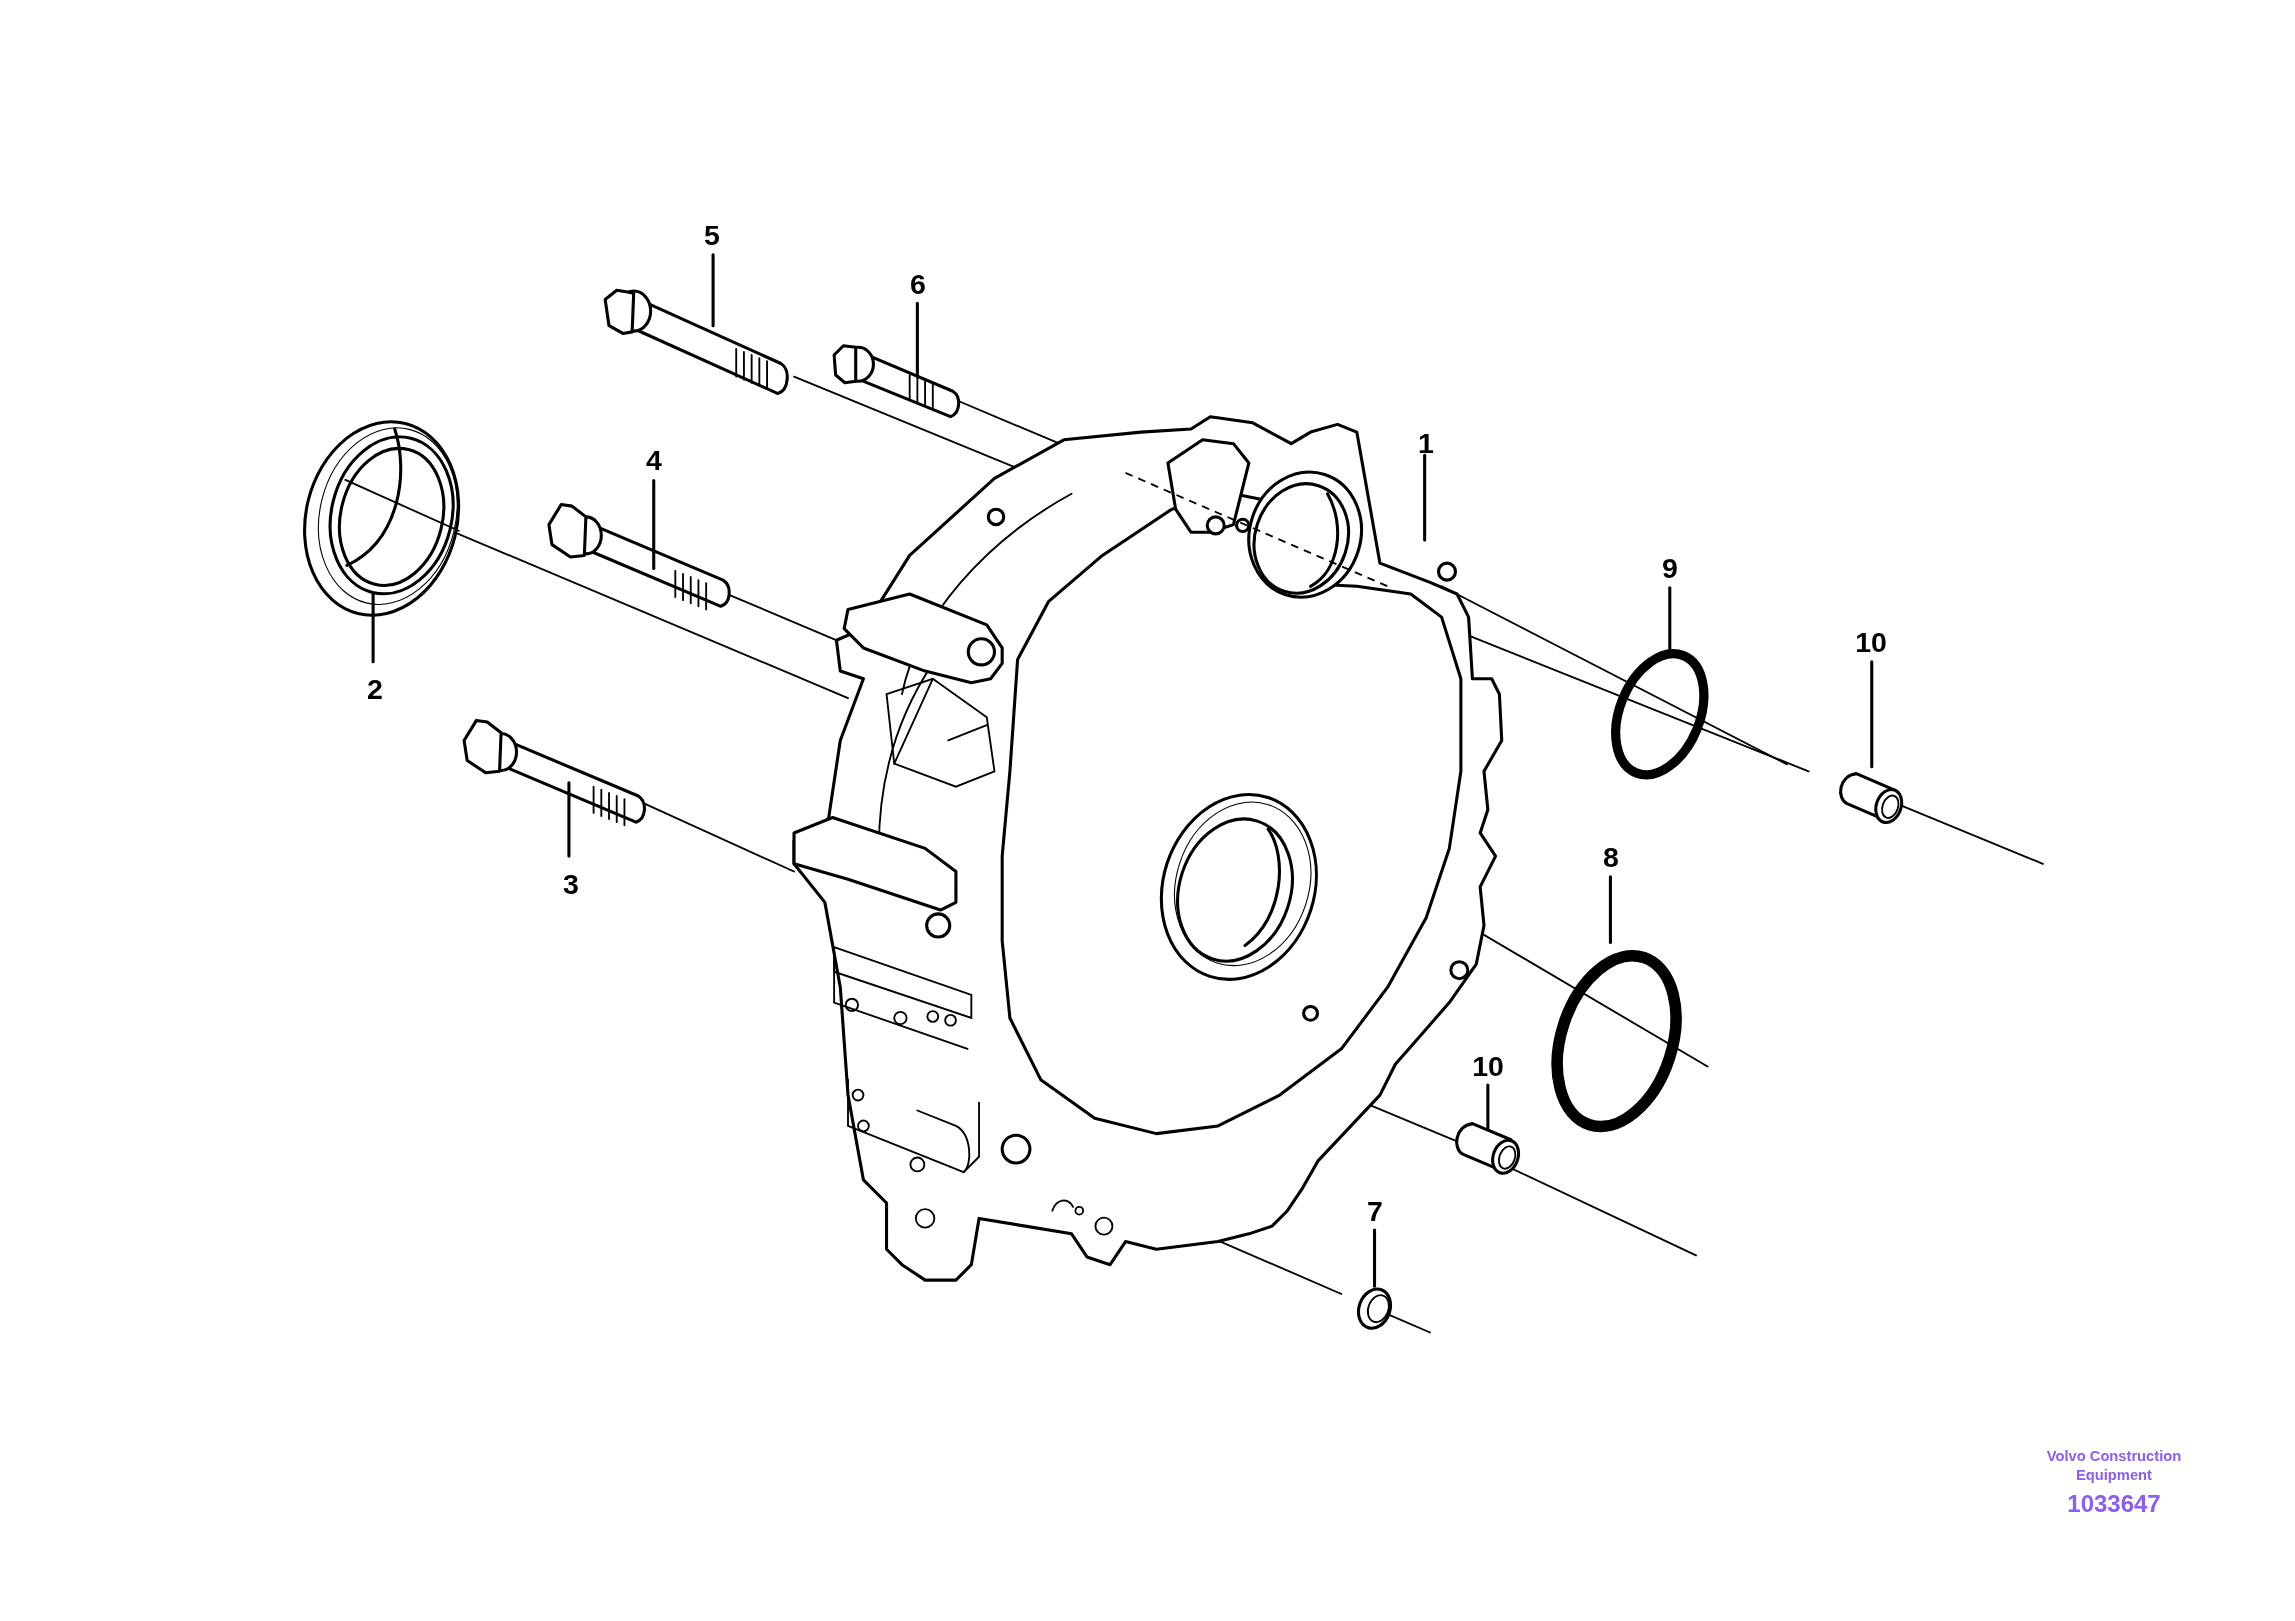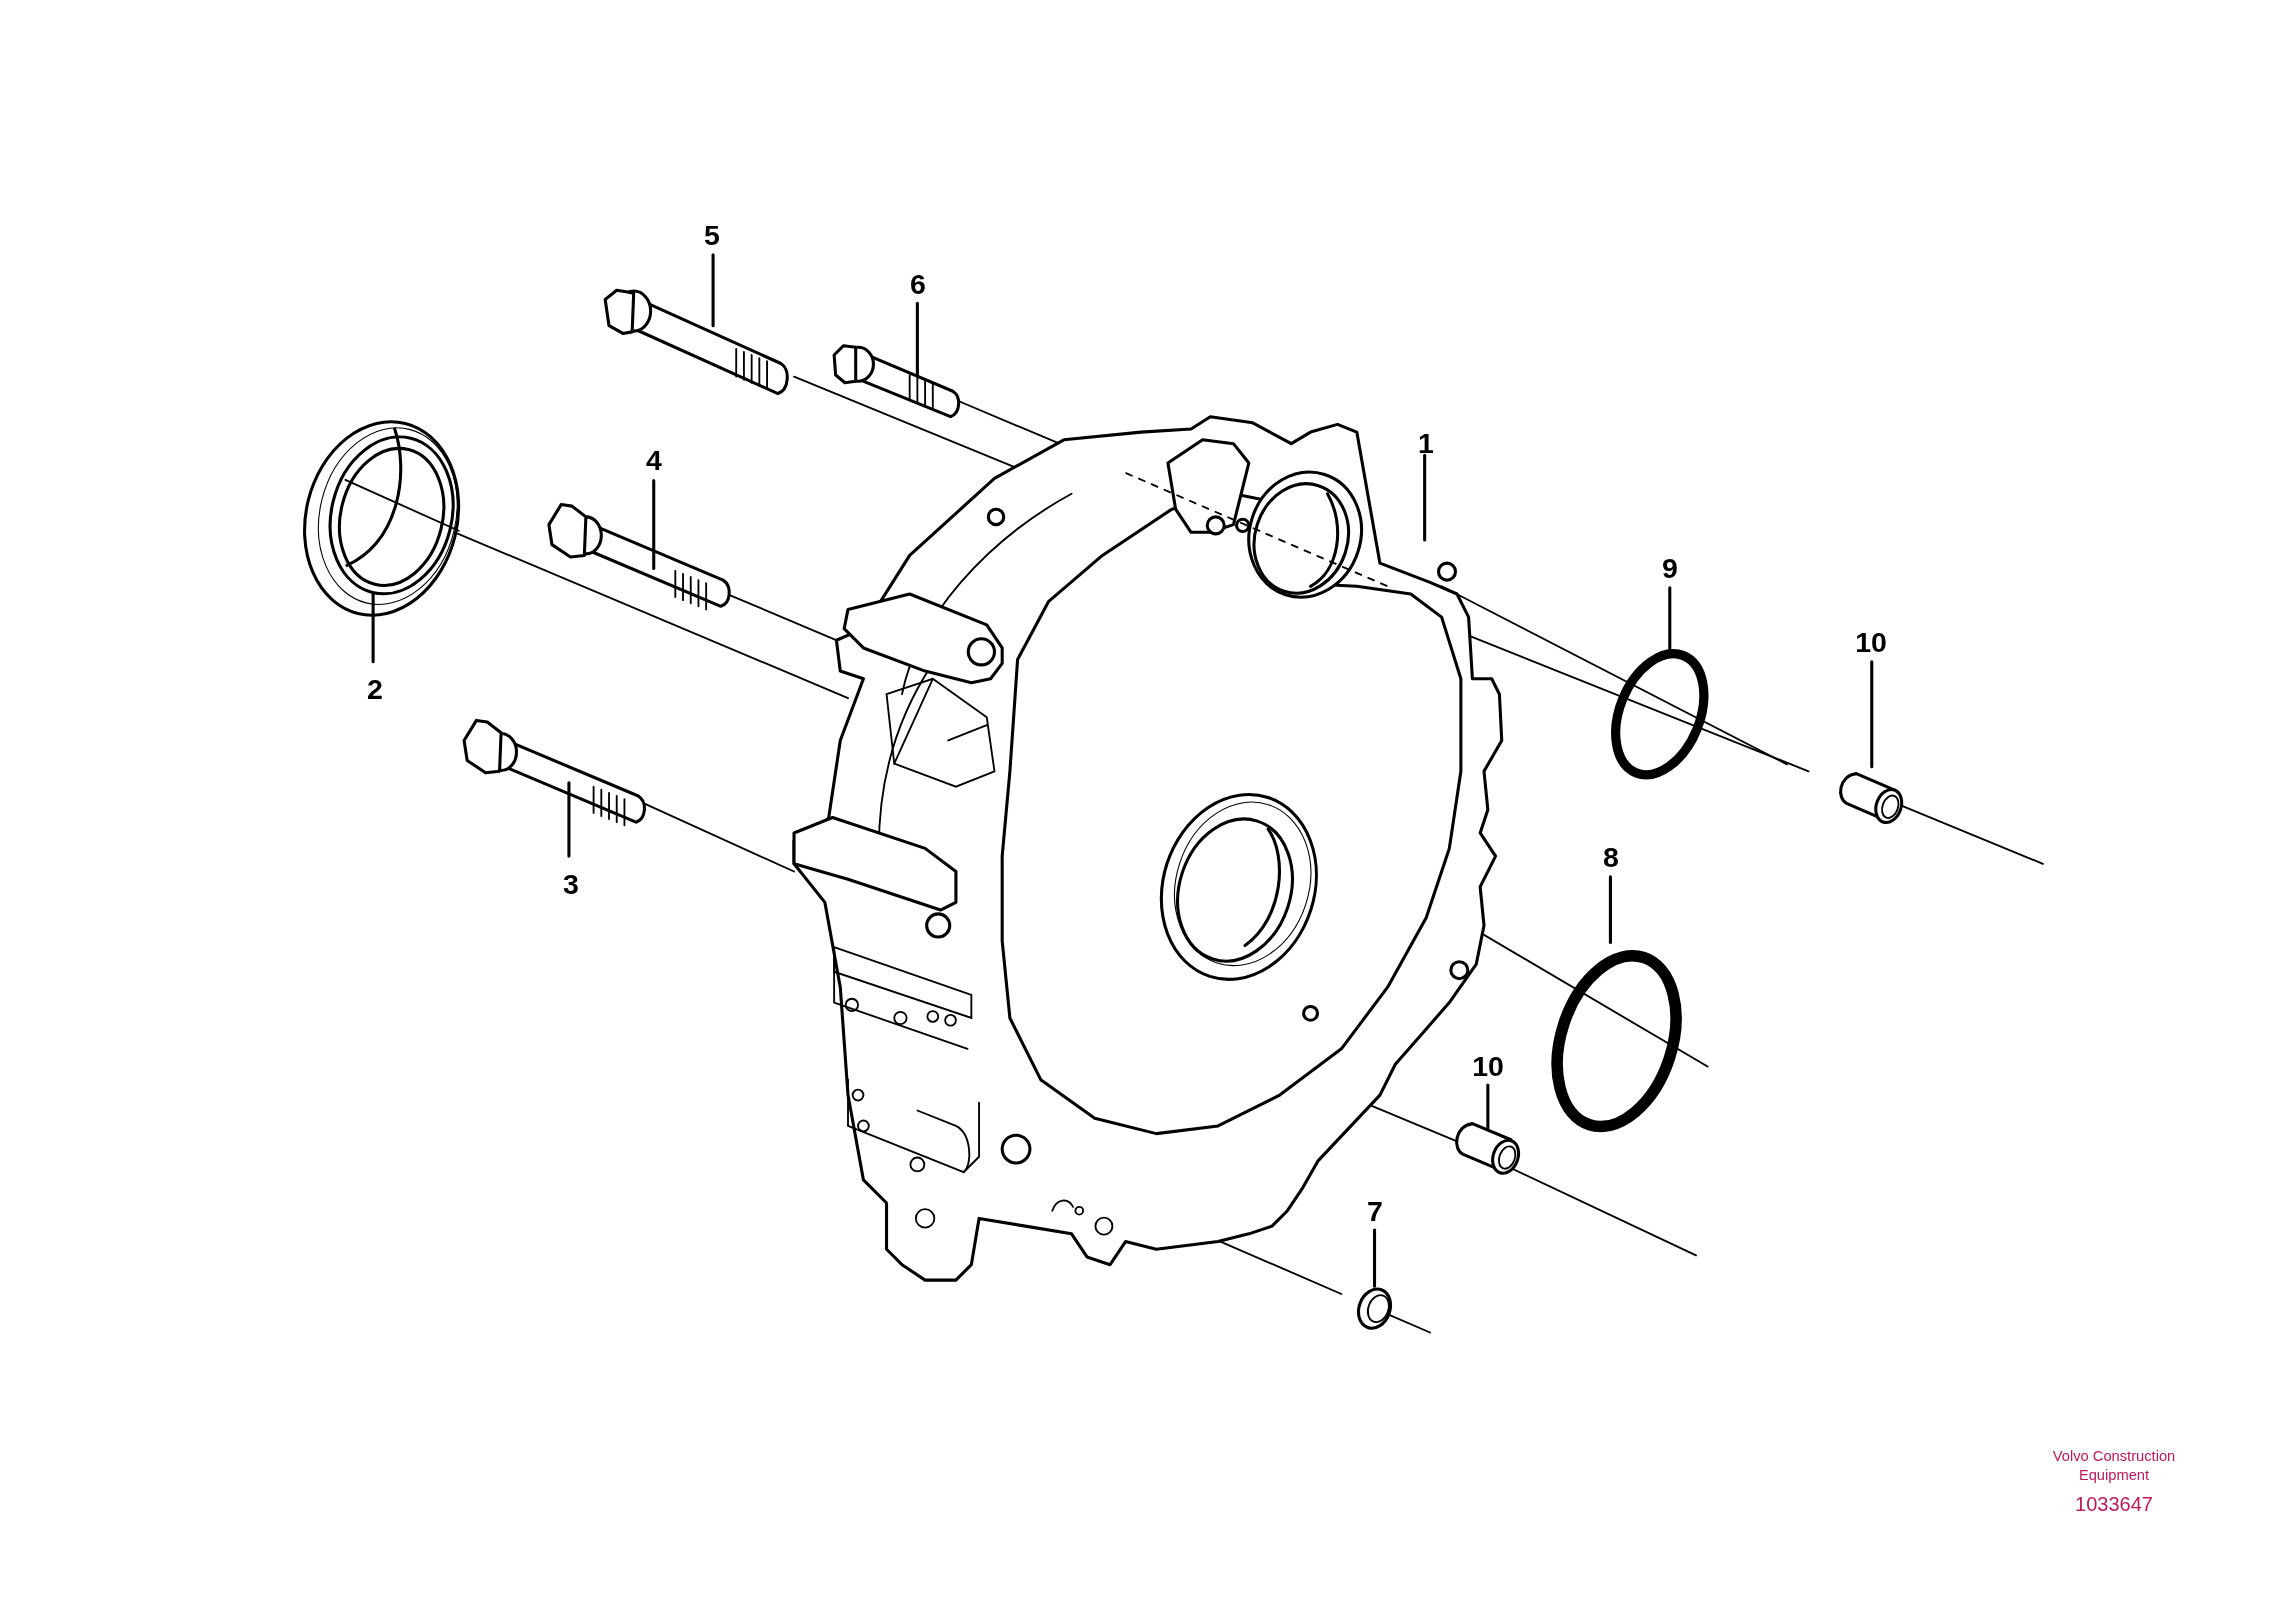--- a/index.html
+++ b/index.html
@@ -4,23 +4,23 @@
 <style>
   html, body { margin: 0; padding: 0; background: #ffffff; }
   body { width: 2295px; height: 1622px; position: relative; overflow: hidden; font-family: "Liberation Sans", sans-serif; }
   #drawing { position: absolute; left: 0; top: 0; width: 2295px; height: 1622px; }
   .ln { stroke: #000; fill: none; stroke-width: 4; stroke-linecap: round; stroke-linejoin: round; }
   .thin { stroke: #000; fill: none; stroke-width: 2.4; stroke-linecap: round; }
   .hair { stroke: #000; fill: none; stroke-width: 1.4; }
   .dash { stroke: #000; fill: none; stroke-width: 2.4; stroke-dasharray: 10 8; }
   .fillw { fill: #fff; }
   .callout { position: absolute; font-weight: bold; font-size: 28.5px; color: #000; transform: translate(-50%, -50%); line-height: 1; }
-  .credit { position: absolute; left: 2114px; transform: translateX(-50%); text-align: center; color: #be185d; font-weight: normal; }
+  .credit { position: absolute; left: 2114px; transform: translateX(-50%); text-align: center; color: #8b5cf6; font-weight: bold; }
   .credit .l1 { font-size: 14.7px; line-height: 18.5px; white-space: nowrap; }
-  .credit .num { font-size: 20px; line-height: 28px; margin-top: 6.2px; }
+  .credit .num { font-size: 24px; line-height: 28px; margin-top: 6.2px; }
 </style>
 </head>
 <body>
 
 <svg id="drawing" viewBox="0 0 2977 2103" xmlns="http://www.w3.org/2000/svg">
 
   <g>
 
     <line class="thin" x1="1030" y1="488" x2="1400" y2="640"></line>
     <line class="dash" x1="1400" y1="640" x2="1700" y2="742"></line>

